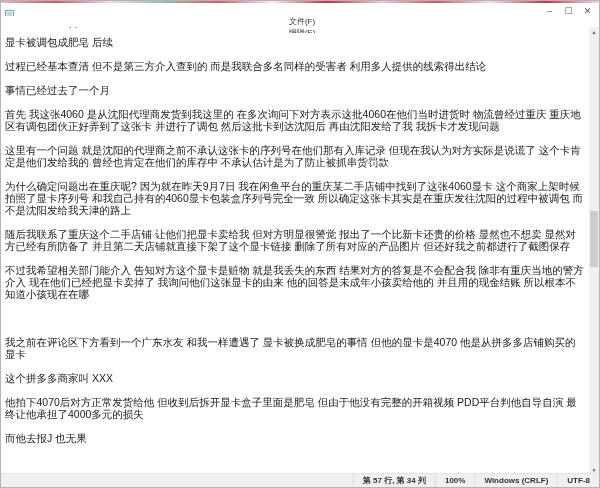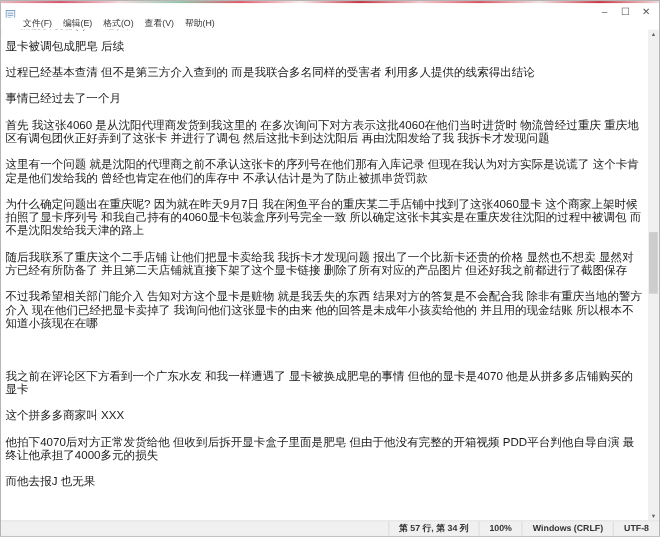--- a/index.html
+++ b/index.html
@@ -11,21 +11,21 @@
     background:linear-gradient(90deg,#e8b6bc 0%,#d5516b 8%,#f2d9dc 16%,#8fc3a7 24%,
       #e3566%,#f7ecec 40%,#c2curve 50%,#f3c9ce 58%,#d8515f 70%,#efe3e4 80%,#ca3140 90%,#f0d8da 100%);
     background:linear-gradient(90deg,#e8b6bc,#d5516b,#f2d9dc,#8fc3a7,#e05668,#f7ecec,#c23040,#f3c9ce,#d8515f,#efe3e4,#ca3140,#f0d8da);}
   .titlebar{position:absolute;left:0;top:2px;width:100%;height:13px;background:#ffffff;
     display:flex;align-items:center;box-sizing:border-box;padding-left:4px;}
   .app-icon{width:9px;height:9px;display:inline-block;margin-right:4px;flex:0 0 auto;}
   .title-text{font-size:8px;color:#222;white-space:nowrap;margin-top:27px;}
   .controls{position:absolute;right:2px;top:0;height:16px;display:flex;align-items:center;}
   .ctrl{width:19px;text-align:center;font-size:9px;color:#555;line-height:16px;cursor:default;}
   .menubar{position:absolute;left:0;top:15px;width:100%;height:11px;background:#ffffff;
-    display:flex;align-items:center;padding-left:15px;box-sizing:border-box;}
+    display:flex;align-items:center;padding-left:4px;box-sizing:border-box;flex-direction:column;}
   .menu-item{font-size:8px;color:#333;padding:0 5px;white-space:nowrap;}
   .editor{position:absolute;left:0;top:32px;width:590px;height:448px;background:#fff;
     overflow:hidden;box-sizing:border-box;padding:3px 6px 0 4px;}
   .editor p{margin:0 0 12px 0;font-size:10.5px;line-height:12px;color:#1a1a1a;
     word-break:break-all;}
   .editor p:empty{height:12px;}
   .vscroll{position:absolute;right:0;top:26px;width:10px;height:448px;background:#f0f0f0;}
   .arr{position:absolute;left:0;width:10px;height:10px;font-size:5px;color:#606060;
     text-align:center;line-height:10px;}
   .arr.up{top:0;}
@@ -70,21 +70,21 @@
   </div>
 
   <div class="editor">
     <div class="text">
         <p>显卡被调包成肥皂 后续</p>
         <p>过程已经基本查清 但不是第三方介入查到的 而是我联合多名同样的受害者 利用多人提供的线索得出结论</p>
         <p>事情已经过去了一个月</p>
         <p>首先 我这张4060 是从沈阳代理商发货到我这里的 在多次询问下对方表示这批4060在他们当时进货时 物流曾经过重庆 重庆地区有调包团伙正好弄到了这张卡 并进行了调包 然后这批卡到达沈阳后 再由沈阳发给了我 我拆卡才发现问题</p>
         <p>这里有一个问题 就是沈阳的代理商之前不承认这张卡的序列号在他们那有入库记录 但现在我认为对方实际是说谎了 这个卡肯定是他们发给我的 曾经也肯定在他们的库存中 不承认估计是为了防止被抓串货罚款</p>
         <p>为什么确定问题出在重庆呢? 因为就在昨天9月7日 我在闲鱼平台的重庆某二手店铺中找到了这张4060显卡 这个商家上架时候拍照了显卡序列号 和我自己持有的4060显卡包装盒序列号完全一致 所以确定这张卡其实是在重庆发往沈阳的过程中被调包 而不是沈阳发给我天津的路上</p>
-        <p>随后我联系了重庆这个二手店铺 让他们把显卡卖给我 我拆卡才发现问题 报出了一个比新卡还贵的价格 显然也不想卖 显然对方已经有所防备了 并且第二天店铺就直接下架了这个显卡链接 删除了所有对应的产品图片 但还好我之前都进行了截图保存</p>
+        <p>随后我联系了重庆这个二手店铺 让他们把显卡卖给我 但对方明显很警觉 报出了一个比新卡还贵的价格 显然也不想卖 显然对方已经有所防备了 并且第二天店铺就直接下架了这个显卡链接 删除了所有对应的产品图片 但还好我之前都进行了截图保存</p>
         <p>不过我希望相关部门能介入 告知对方这个显卡是赃物 就是我丢失的东西 结果对方的答复是不会配合我 除非有重庆当地的警方介入 现在他们已经把显卡卖掉了 我询问他们这张显卡的由来 他的回答是未成年小孩卖给他的 并且用的现金结账 所以根本不知道小孩现在在哪</p>
         <p></p>
         <p>我之前在评论区下方看到一个广东水友 和我一样遭遇了 显卡被换成肥皂的事情 但他的显卡是4070 他是从拼多多店铺购买的显卡</p>
         <p>这个拼多多商家叫 XXX</p>
         <p>他拍下4070后对方正常发货给他 但收到后拆开显卡盒子里面是肥皂 但由于他没有完整的开箱视频 PDD平台判他自导自演 最终让他承担了4000多元的损失</p>
         <p>而他去报J 也无果</p>
       </div>
   </div>
 
   <div class="vscroll">

